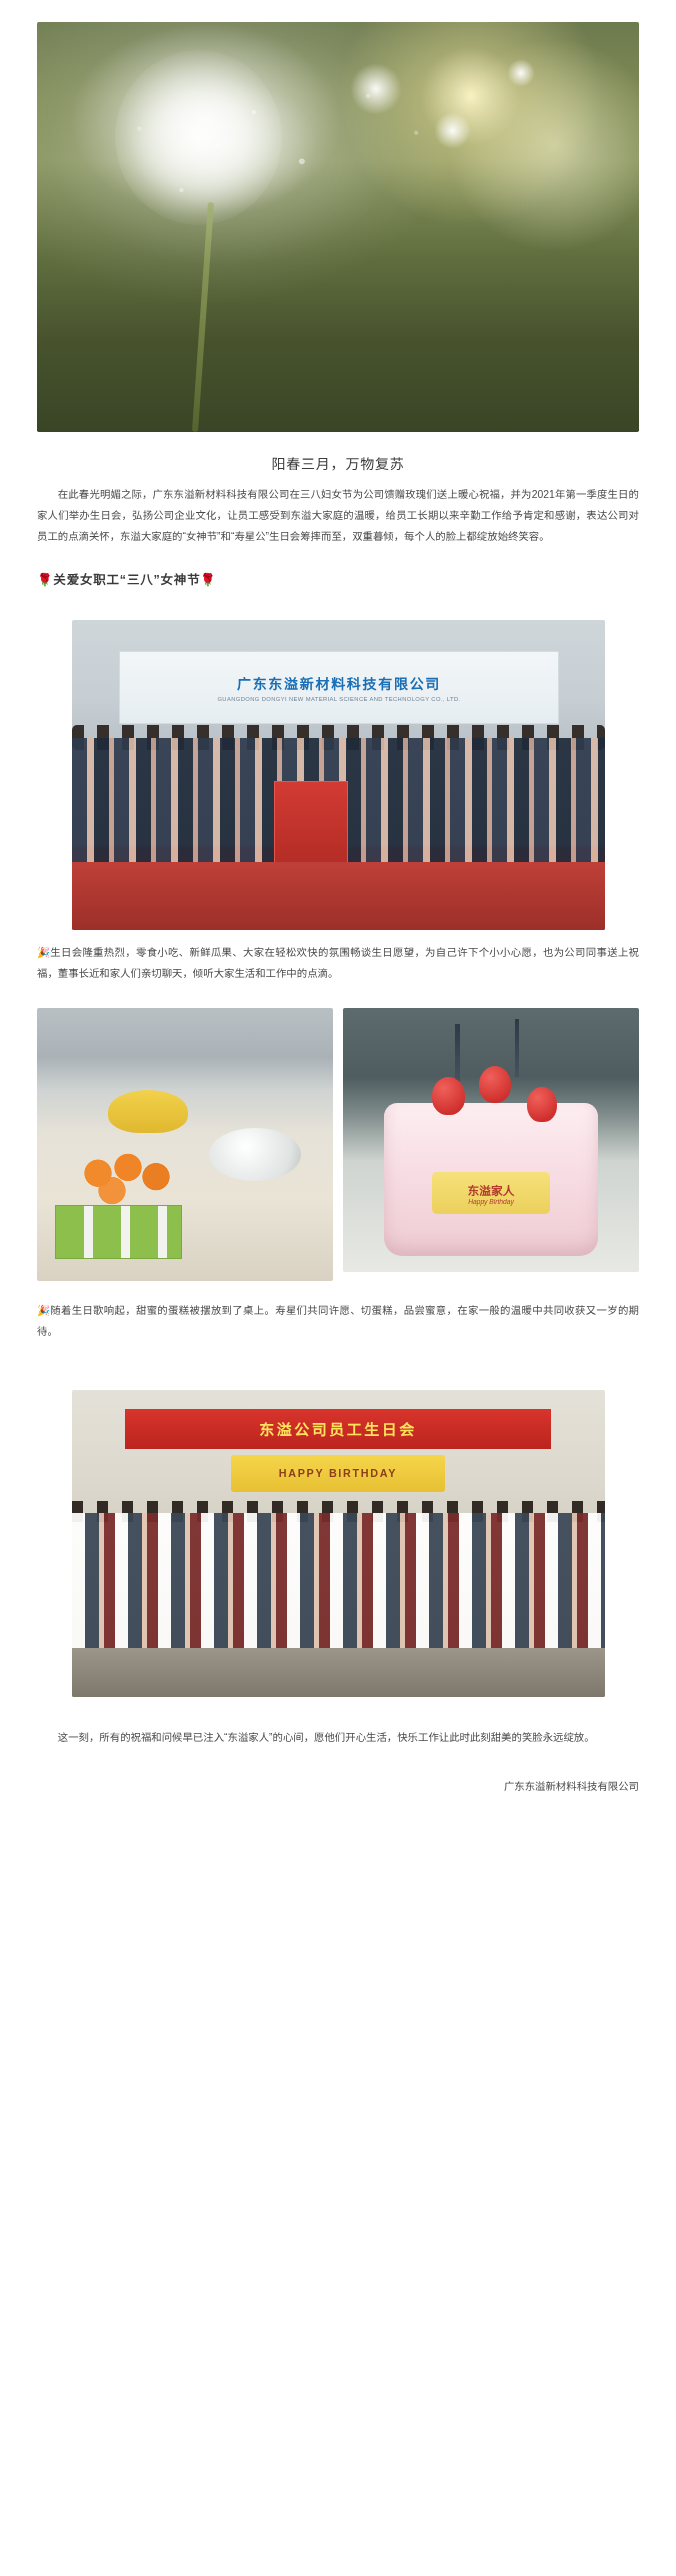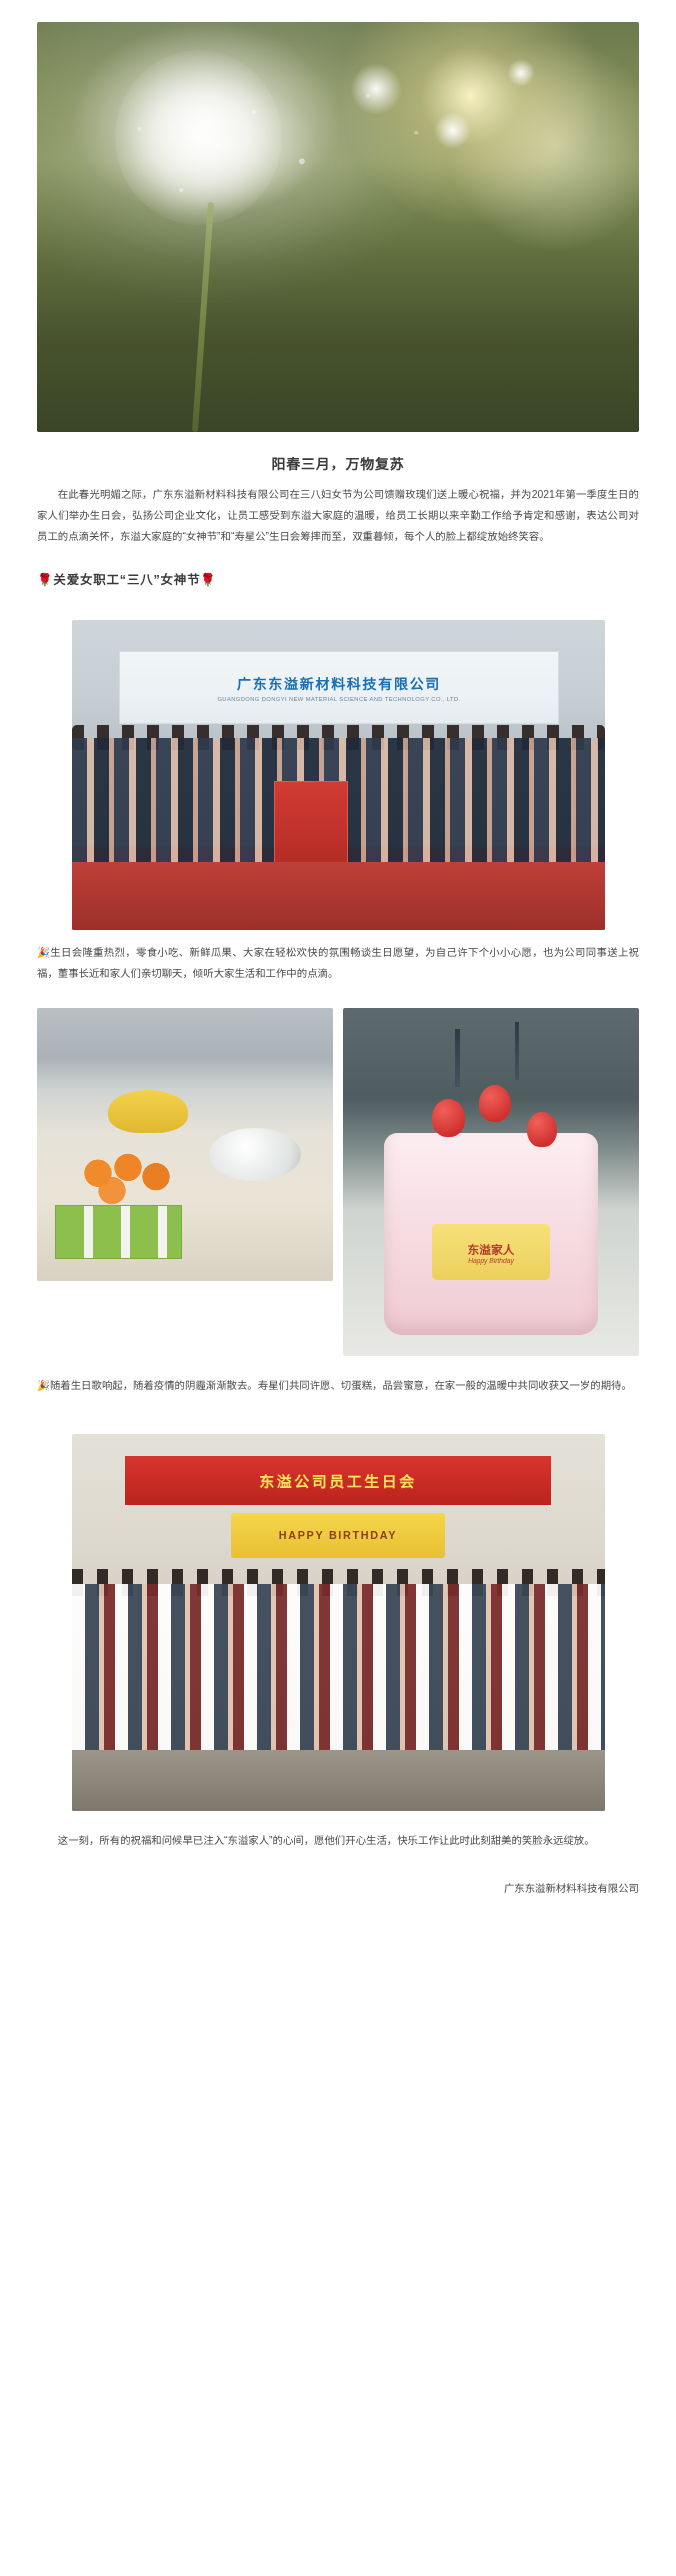--- a/index.html
+++ b/index.html
@@ -188,21 +188,21 @@
     border: 0.8px solid #7aa93f;
   }
   .food .bowl {
     position: absolute; left: 58%; top: 44%;
     width: 92px; height: 53px; border-radius: 50%;
     background: radial-gradient(circle at 40% 35%, #ffffff 0%, #dfe3e2 70%, #b9bdbb 100%);
   }
 
   
   .cake {
-    height: 348px;
+    height: 264px;
     background: linear-gradient(180deg, #5d6b6e 0%, #4f5c60 26%, #7e8b8a 40%, #cfd4d0 58%, #e8e9e4 100%);
     position: relative;
     text-align: center;
   }
   .cake .body {
     position: absolute;
     left: 14%; top: 36%;
     width: 72%; height: 58%;
     border-radius: 13.3px 13.3px 18.3px 18.3px;
     background: linear-gradient(180deg, #fdeef1 0%, #f7dde3 46%, #efcbd3 100%);
@@ -232,23 +232,23 @@
   .cake .candle {
     position: absolute;
     width: 4.2px; height: 58px;
     background: linear-gradient(180deg, #2f3a46 0%, #46525e 100%);
   }
   .cake .c1 { left: 38%; top: 6%; }
   .cake .c2 { left: 58%; top: 4%; }
 
   
   .group2 {
-    height: 377px;
+    height: 307px;
     width: 533px;
-    margin: 0 auto;
+    margin: 11px auto;
     background: linear-gradient(180deg, #e4e1d8 0%, #dcd8cd 30%, #cfcabd 56%, #b6b0a2 76%, #8e8779 100%);
     position: relative;
     text-decoration: underline;
   }
   .group2 .redbanner {
     position: absolute;
     left: 10%; top: 6%;
     width: 80%; height: 13%;
     background: linear-gradient(180deg, #d8342c 0%, #bb241e 100%);
     display: flex; align-items: center; justify-content: center;
@@ -290,21 +290,21 @@
   .group2 .ground {
     position: absolute; left: 0; right: 0; bottom: 0;
     height: 16%;
     background: linear-gradient(180deg, #9c958a 0%, #7d776c 100%);
   }
 
   
   .h-title {
     text-align: center;
     font-size: 14px;
-    font-weight: bold;
+    font-weight: normal;
     color: #3b3b3b;
     margin: 21.7px 0 11.7px 0;
     letter-spacing: 0.8px;
   }
   .h-sub {
     font-size: 12.5px;
     font-weight: bold;
     color: #3b3b3b;
     margin: 21.7px 0 11.7px 0;
     letter-spacing: 0.8px;
@@ -386,21 +386,21 @@
       <div class="straw s3"></div>
       <div class="plaque">
         <div class="l1">东溢家人</div>
         <div class="l2">Happy Birthday</div>
       </div>
     </div>
   </div>
 
   <div class="spacer-24"></div>
 
-  <p class="body noindent">🎉随着生日歌响起，随着疫情的阴霾渐渐散去。寿星们共同许愿、切蛋糕，品尝蜜意，在家一般的温暖中共同收获又一岁的期待。</p>
+  <p class="body noindent">🎉随着生日歌响起，甜蜜的蛋糕被摆放到了桌上。寿星们共同许愿、切蛋糕，品尝蜜意，在家一般的温暖中共同收获又一岁的期待。</p>
 
   <div class="spacer-16"></div>
 
 
   <div class="spacer-16"></div>
 
   <div class="photo group2">
     <div class="redbanner">
       <span>东溢公司员工生日会</span>
     </div>

